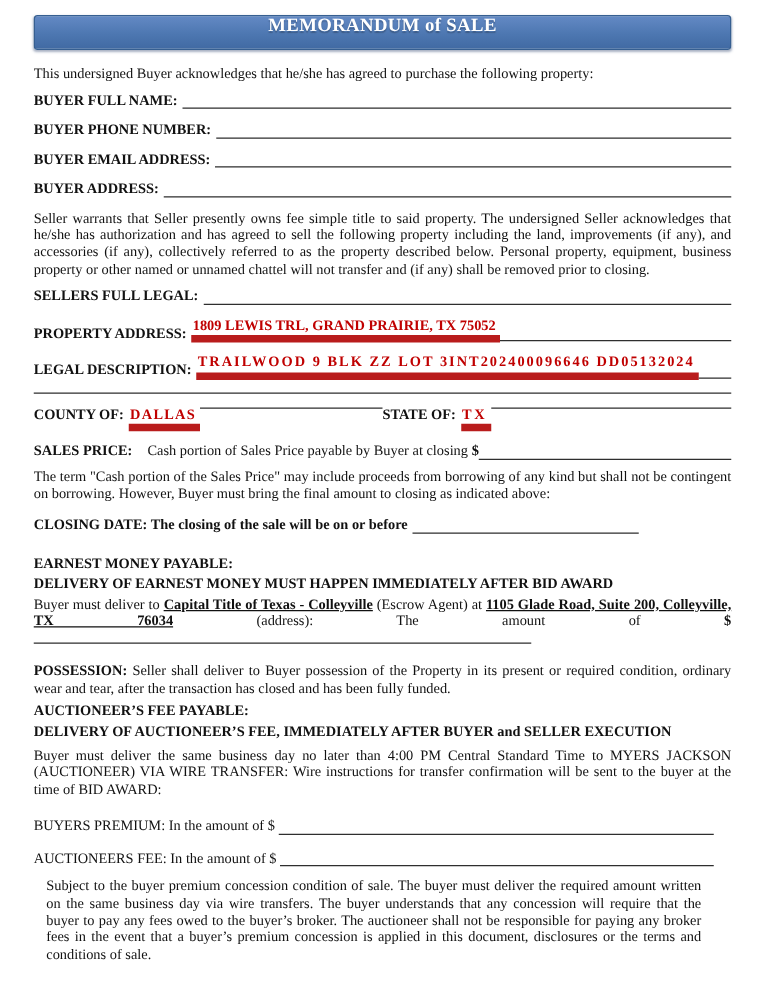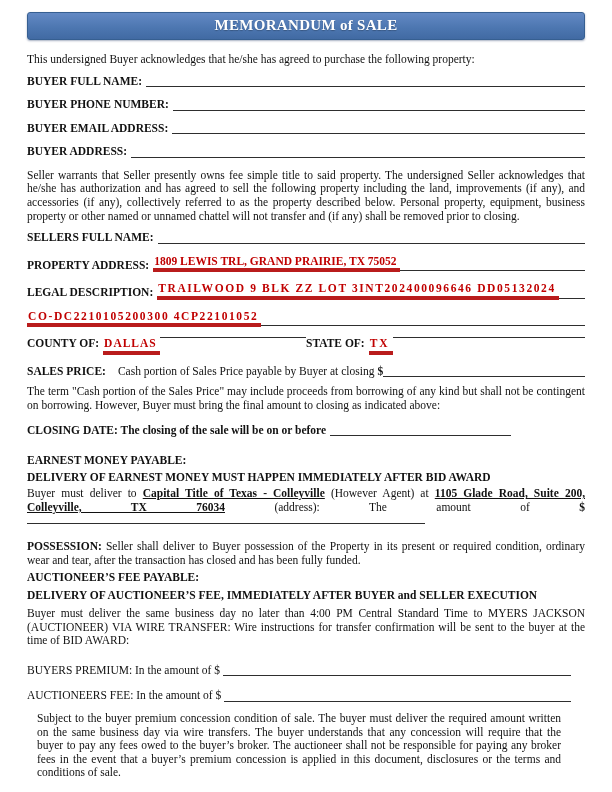--- a/index.html
+++ b/index.html
@@ -8,35 +8,35 @@
     padding:10px 27px 0 27px;
     font-family:"Liberation Serif","DejaVu Serif",serif;
     font-size:11.5px;line-height:1.18;color:#111;
     position:relative;overflow:hidden;background:#ffffff;
   }
   .title-bar{
     margin:2px 0 13px 0;height:26px;border-radius:3px;
     border:1px solid #365f91;
     background:linear-gradient(180deg,#6389c4 0%,#4d77b1 55%,#416aa3 100%);
     box-shadow:0 1px 2px rgba(60,80,120,.45);
-    display:flex;align-items:center;justify-content:center;
+    display:flex;justify-content:center;
   }
   .title-bar .t{
     color:#ffffff;font-weight:700;font-size:15px;letter-spacing:.3px;
     text-shadow:0 1px 1px rgba(0,0,0,.25);
   }
   p{margin:0 0 8px 0;}
   .just{text-align:justify;}
   b{font-weight:700;}
   .frow{display:flex;align-items:flex-end;margin-bottom:10px;}
   .frow .lbl{white-space:nowrap;font-weight:700;margin-right:4px;}
   .frow .lbl-reg{white-space:nowrap;margin-right:3px;}
   .fill{flex:1 1 auto;border-bottom:1px solid #2e2e2e;margin-bottom:1px;min-width:10px;}
   .redval{
-    color:#c00000;font-weight:700;border-bottom:4px solid #b91c1c;
+    color:#c00000;font-weight:700;border-bottom:6px solid #b91c1c;
     white-space:nowrap;padding:0 3px 0 1px;
   }
   .ls15{letter-spacing:1.6px;}
   .ls10{letter-spacing:1px;}
   .ls20{letter-spacing:2px;}
   .u{text-decoration:underline;}
   .ifill{display:inline-block;width:398px;border-bottom:1px solid #2e2e2e;height:9px;}
   .half{display:flex;align-items:flex-start;flex:1 1 0;}
   .sect{font-weight:700;margin-bottom:3px;}
   .note{margin:0 24px 8px 10px;text-align:justify;}
@@ -65,37 +65,36 @@
     <span class="fill"></span>
   </div>
   <div class="frow">
     <span class="lbl">BUYER ADDRESS:</span>
     <span class="fill"></span>
   </div>
 
   <p class="just">Seller warrants that Seller presently owns fee simple title to said property. The undersigned Seller acknowledges that he/she has authorization and has agreed to sell the following property including the land, improvements (if any), and accessories (if any), collectively referred to as the property described below. Personal property, equipment, business property or other named or unnamed chattel will not transfer and (if any) shall be removed prior to closing.</p>
 
   <div class="frow">
-    <span class="lbl">SELLERS FULL NAME:</span>
+    <span class="lbl">SELLERS FULL LEGAL:</span>
     <span class="fill"></span>
   </div>
 
   <div class="frow">
     <span class="lbl">PROPERTY ADDRESS:</span>
     <span class="redval">1809 LEWIS TRL, GRAND PRAIRIE, TX 75052</span>
     <span class="fill"></span>
   </div>
 
   <div class="frow">
     <span class="lbl">LEGAL DESCRIPTION:</span>
     <span class="redval ls15">TRAILWOOD 9 BLK ZZ LOT 3INT202400096646 DD05132024</span>
     <span class="fill"></span>
   </div>
   <div class="frow">
-    <span class="redval ls15">CO-DC2210105200300 4CP22101052</span>
     <span class="fill"></span>
   </div>
 
   <div class="frow">
     <span class="half">
       <span class="lbl">COUNTY OF:</span>
       <span class="redval ls10">DALLAS</span>
       <span class="fill"></span>
     </span>
     <span class="half">
@@ -114,21 +113,21 @@
 
   <p class="just" style="margin-bottom:11px;">The term "Cash portion of the Sales Price" may include proceeds from borrowing of any kind but shall not be contingent on borrowing. However, Buyer must bring the final amount to closing as indicated above:</p>
 
   <div class="frow" style="margin-bottom:17px;">
     <span class="lbl">CLOSING DATE: The closing of the sale will be on or before </span>
     <span class="fill" style="margin-right:74px;"></span>
   </div>
 
   <div class="sect">EARNEST MONEY PAYABLE:</div>
   <div class="sect">DELIVERY OF EARNEST MONEY MUST HAPPEN IMMEDIATELY AFTER BID AWARD</div>
-  <p class="just" style="margin-bottom:12px;"><span>Buyer must deliver to </span><b class="u">Capital Title of Texas - Colleyville</b><span> (However Agent) at </span><b class="u">1105 Glade Road, Suite 200, Colleyville, TX 76034</b><span> (address): The amount of </span><b>$</b><span class="ifill"></span></p>
+  <p class="just" style="margin-bottom:12px;"><span>Buyer must deliver to </span><b class="u">Capital Title of Texas - Colleyville</b><span> (Escrow Agent) at </span><b class="u">1105 Glade Road, Suite 200, Colleyville, TX 76034</b><span> (address): The amount of </span><b>$</b><span class="ifill"></span></p>
 
   <p class="just" style="margin-bottom:4px;"><b>POSSESSION:</b><span> Seller shall deliver to Buyer possession of the Property in its present or required condition, ordinary wear and tear, after the transaction has closed and has been fully funded.</span></p>
 
   <div class="sect" style="margin-bottom:4px;">AUCTIONEER’S FEE PAYABLE:</div>
   <div class="sect" style="margin-bottom:5px;">DELIVERY OF AUCTIONEER’S FEE, IMMEDIATELY AFTER BUYER and SELLER EXECUTION</div>
   <p class="just" style="margin-bottom:16px;">Buyer must deliver the same business day no later than 4:00 PM Central Standard Time to MYERS JACKSON (AUCTIONEER) VIA WIRE TRANSFER: Wire instructions for transfer confirmation will be sent to the buyer at the time of BID AWARD:</p>
 
   <div class="frow" style="margin-bottom:12px;">
     <span class="lbl-reg">BUYERS PREMIUM: In the amount of $ </span>
     <span class="fill" style="margin-right:14px;"></span>

